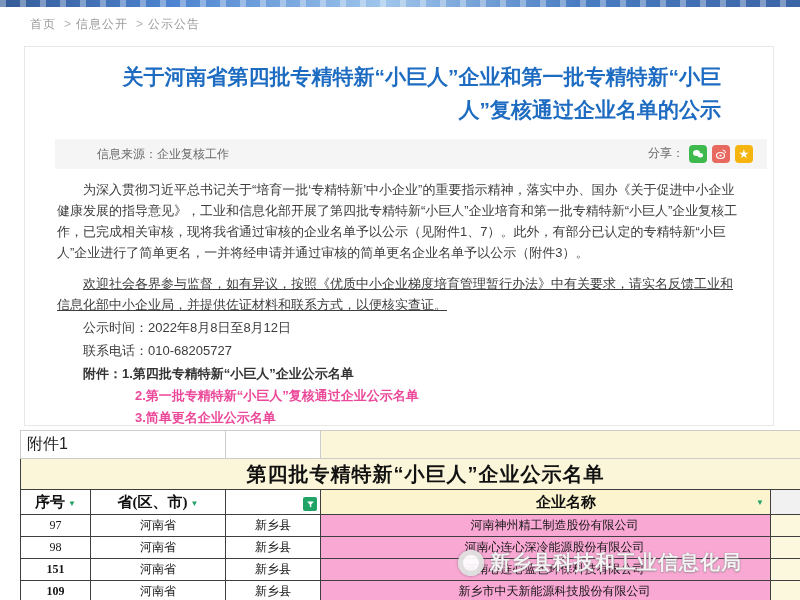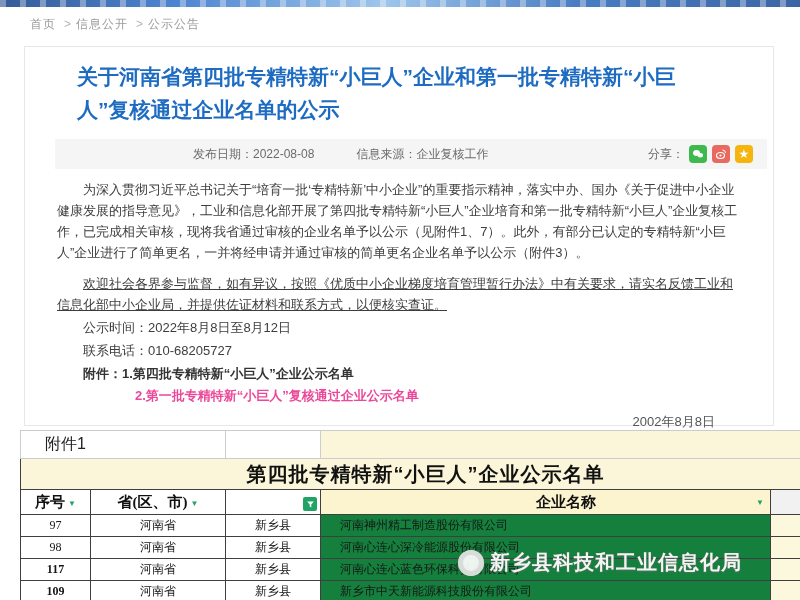--- a/index.html
+++ b/index.html
@@ -25,29 +25,29 @@
   }
   .breadcrumb span{margin-right:4px;}
   .breadcrumb .sep{color:#b5b5b5;margin:0 4px;}
   
   .panel{
     position:absolute;left:24px;top:46px;width:750px;height:380px;
     border:1px solid #e7e7e7;background:#fff;box-sizing:border-box;
   }
   .doc-title{
     margin:13px 52px 0;
-    text-align:left;font-size:21px;font-weight:bold;color:#1d6cc1;line-height:33px;
+    text-align:right;font-size:21px;font-weight:bold;color:#1d6cc1;line-height:33px;
   }
   .info-bar{
     margin:13px 6px 0 30px;height:30px;background:#f5f5f5;
     display:flex;align-items:center;font-size:12px;color:#6b6b6b;
   }
   .info-bar .meta1{margin-left:138px;}
   .info-bar .meta2{margin-left:42px;}
-  .info-bar .share{margin-left:auto;margin-right:14px;display:flex;align-items:center;gap:5px;}
+  .info-bar .share{margin-left:auto;margin-right:14px;display:flex;gap:5px;}
   .share-ico{
     width:18px;height:18px;border-radius:4px;display:inline-flex;
     align-items:center;justify-content:center;color:#fff;font-size:12px;line-height:1;
     cursor:pointer;
   }
   .doc-body{
     margin:10px 28px 0 32px;font-size:13px;line-height:21px;color:#3d3d3d;
   }
   .doc-body p{margin:0;text-indent:2em;}
   .doc-body p.gap{margin-top:10px;text-decoration:underline;}
@@ -56,38 +56,38 @@
   .attach-sub{font-weight:bold;color:#ec4899;padding-left:78px;margin-top:1px;}
   .sign-date{text-align:right;padding-right:30px;margin-top:5px;color:#555;}
   
   .sheet{
     position:absolute;left:20px;top:430px;width:810px;
     font-family:"Liberation Serif", serif;
   }
   table{border-collapse:collapse;table-layout:fixed;width:810px;}
   td{box-sizing:border-box;overflow:hidden;white-space:nowrap;}
   .r-att td{border:1px solid #cccccc;height:28px;font-size:16px;color:#222;background:#fff;}
-  .r-att .att-label{padding-left:24px;font-family:"Liberation Sans",sans-serif;}
+  .r-att .att-label{padding-left:6px;font-family:"Liberation Sans",sans-serif;}
   .r-att .ylw{background:#fbf6d9;}
   .r-title td{
     border:1px solid #3f3f3f;height:31px;background:#fbf6d9;
     text-align:center;font-size:20px;font-weight:bold;color:#111;
     font-family:"Liberation Sans",sans-serif;letter-spacing:1px;
   }
   .r-head td{
     border:1px solid #3f3f3f;height:25px;background:#fff;
     text-align:center;font-size:15px;font-weight:bold;color:#111;
   }
   .r-head .ylw{background:#fbf4cf;padding-left:42px;}
   .r-head .sliver{background:#f1f1f1;border-left:1px solid #3f3f3f;}
   .r-data td{
     border:1px solid #3f3f3f;height:22px;background:#fff;
     text-align:center;font-size:12px;color:#161616;
   }
-  .r-data .company{background:#15803d;text-align:left;padding-left:19px;}
+  .r-data .company{background:#f9a8d4;text-align:center;padding-left:19px;}
   .r-data .sliver{background:#fcf8dd;}
   .drop-arrow{
     display:inline-block;color:#21a366;font-size:8px;vertical-align:middle;margin-left:3px;
     cursor:pointer;
   }
   .filter-btn{
     float:right;width:14px;height:14px;background:#21a366;border-radius:2px;
     display:flex;align-items:center;justify-content:center;margin:4px 2px 0 0;cursor:pointer;
   }
   .head-company{position:relative;}
@@ -117,21 +117,20 @@
 
 <div class="breadcrumb">
   <span>首页</span><span class="sep">&gt;</span><span>信息公开</span><span class="sep">&gt;</span><span>公示公告</span>
 </div>
 
 <div class="panel">
 
   <div class="doc-title">关于河南省第四批专精特新“小巨人”企业和第一批专精特新“小巨人”复核通过企业名单的公示</div>
 
   <div class="info-bar">
-    <span class="meta1"><span>发布日期：</span><span>2022-08-08</span></span>
     <span class="meta2"><span>信息来源：</span><span>企业复核工作</span></span>
     <span class="share">
       <span>分享：</span>
       <span class="share-ico" style="background:#3eb94e">
         <svg width="12" height="12" viewBox="0 0 24 24">
             <ellipse cx="9" cy="10" rx="7" ry="6" fill="#fff"></ellipse>
             <ellipse cx="16.5" cy="14.5" rx="5.5" ry="4.5" fill="#fff"></ellipse>
           </svg>
       </span>
       <span class="share-ico" style="background:#e8695f">
@@ -145,20 +144,21 @@
     </span>
   </div>
 
   <div class="doc-body">
     <p>为深入贯彻习近平总书记关于“培育一批‘专精特新’中小企业”的重要指示精神，落实中办、国办《关于促进中小企业健康发展的指导意见》，工业和信息化部开展了第四批专精特新“小巨人”企业培育和第一批专精特新“小巨人”企业复核工作，已完成相关审核，现将我省通过审核的企业名单予以公示（见附件1、7）。此外，有部分已认定的专精特新“小巨人”企业进行了简单更名，一并将经申请并通过审核的简单更名企业名单予以公示（附件3）。</p>
     <p class="gap">欢迎社会各界参与监督，如有异议，按照《优质中小企业梯度培育管理暂行办法》中有关要求，请实名反馈工业和信息化部中小企业局，并提供佐证材料和联系方式，以便核实查证。</p>
     <div class="line"><span>公示时间：</span><span>2022年8月8日至8月12日</span></div>
     <div class="line"><span>联系电话：</span><span>010-68205727</span></div>
     <div class="line attach"><span>附件：</span><span>1.第四批专精特新“小巨人”企业公示名单</span></div>
     <div class="attach-sub">2.第一批专精特新“小巨人”复核通过企业公示名单</div>
+    <div class="attach-sub">3.简单更名企业公示名单</div>
     <div class="sign-date">2002年8月8日</div>
   </div>
 </div>
 
 <div class="sheet">
   <table>
     <colgroup>
       <col style="width:70px">
         <col style="width:135px">
         <col style="width:95px">
@@ -195,21 +195,21 @@
       <td class="sliver"></td>
     </tr>
     <tr class="r-data">
       <td>98</td>
       <td>河南省</td>
       <td>新乡县</td>
       <td class="company">河南心连心深冷能源股份有限公司</td>
       <td class="sliver"></td>
     </tr>
     <tr class="r-data">
-      <td style="font-weight:bold">117</td>
+      <td style="font-weight:bold">151</td>
       <td>河南省</td>
       <td>新乡县</td>
       <td class="company">河南心连心蓝色环保科技有限公司</td>
       <td class="sliver"></td>
     </tr>
     <tr class="r-data">
       <td style="font-weight:bold">109</td>
       <td>河南省</td>
       <td>新乡县</td>
       <td class="company">新乡市中天新能源科技股份有限公司</td>

